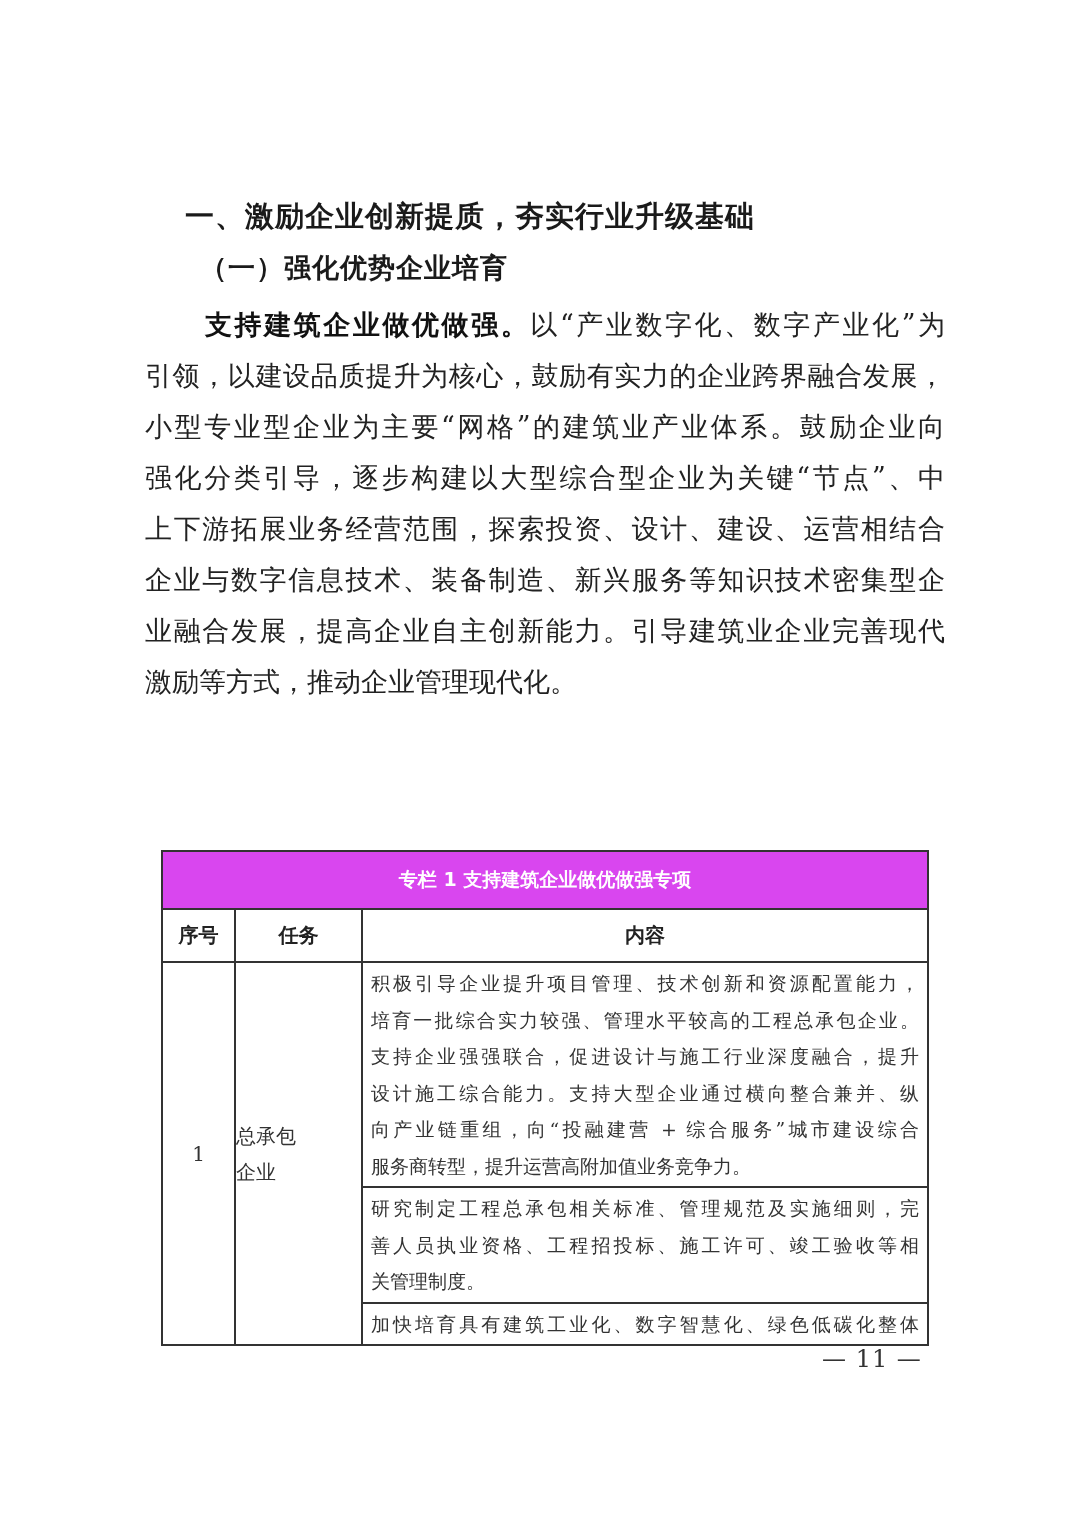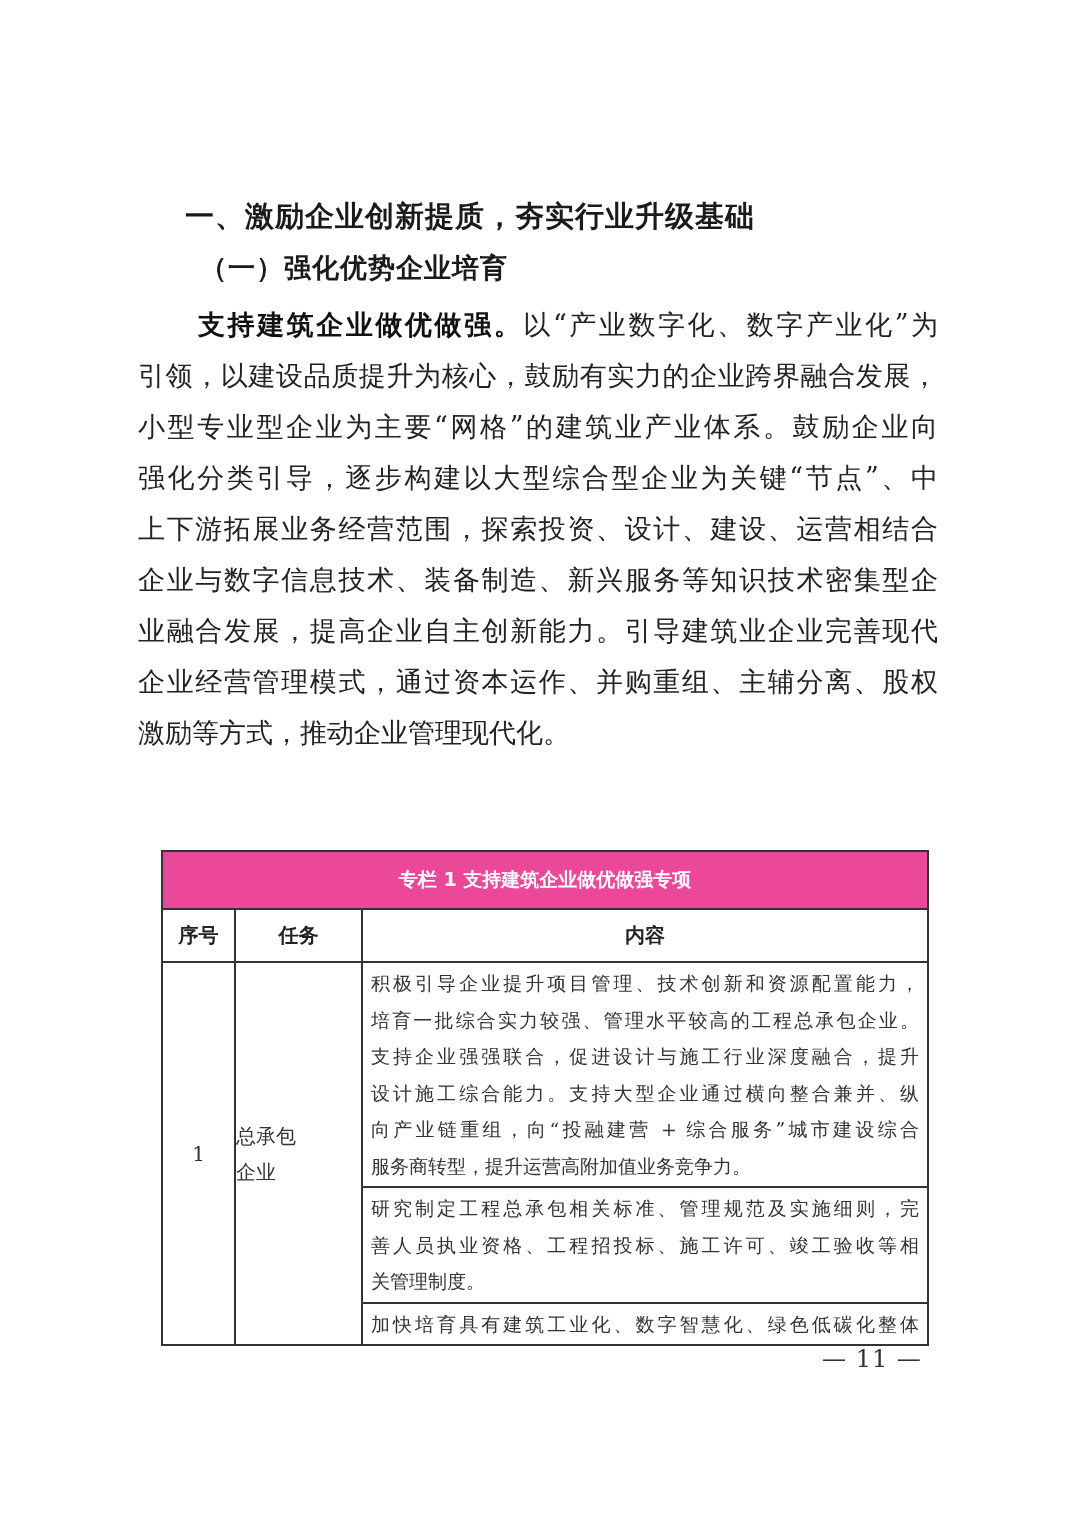--- a/index.html
+++ b/index.html
@@ -4,37 +4,37 @@
 <style>
   html, body { margin: 0; padding: 0; }
   body {
     width: 1080px; height: 1527px; background: #ffffff; position: relative;
     overflow: hidden; color: #1a1a1a;
     font-family: "DejaVu Sans", "Liberation Sans", sans-serif;
   }
   .abs { position: absolute; white-space: nowrap; }
   .h1 { left: 185px; top: 197px; font-size: 29px; font-weight: bold; letter-spacing: 1px; }
   .h2 { left: 200px; top: 250px; font-size: 27px; font-weight: bold; letter-spacing: 1px; }
-  .para { position: absolute; left: 138px; top: 299px; width: 800px; }
+  .para { position: absolute; left: 145px; top: 299px; width: 800px; }
   .para .line {
     height: 51px; line-height: 51px; font-size: 27px; color: #222;
     font-family: "DejaVu Serif", "Liberation Serif", serif;
     white-space: nowrap; text-align: justify; text-align-last: justify;
   }
   .para .line.first { padding-left: 60px; }
   .para .line.last { text-align-last: left; }
   .para .bold { font-family: "DejaVu Sans", "Liberation Sans", sans-serif; font-weight: bold; color: #111; }
 
   table.box {
     position: absolute; left: 161px; top: 850px; width: 768px;
     border-collapse: collapse; border: 2px solid #333;
   }
   table.box td, table.box th { border: 2px solid #333; padding: 0; }
   .tbl-title {
-    background: #ec4899; color: #ffffff; height: 56px; text-align: center;
+    background: #d946ef; color: #ffffff; height: 56px; text-align: center;
     font-size: 19px; font-weight: bold;
   }
   .colhead { height: 51px; text-align: center; font-size: 20px; font-weight: bold; color: #222; }
   .c-no { width: 71px; }
   .c-task { width: 125px; }
   .cell-no { text-align: center; vertical-align: middle; font-size: 20px;
     font-family: "DejaVu Serif", "Liberation Serif", serif; color: #333; }
   .cell-task { text-align: left; vertical-align: middle; font-size: 20px; line-height: 36px;
     font-family: "DejaVu Serif", "Liberation Serif", serif; color: #333; }
   .cell-content { padding: 2px 8px !important; }
@@ -54,21 +54,20 @@
 <div class="abs h2">（一）强化优势企业培育</div>
 
 <div class="para">
   <div class="line first"><span class="bold">支持建筑企业做优做强。</span><span>以“产业数字化、数字产业化”为</span></div>
   <div class="line">引领，以建设品质提升为核心，鼓励有实力的企业跨界融合发展，</div>
   <div class="line">小型专业型企业为主要“网格”的建筑业产业体系。鼓励企业向</div>
   <div class="line">强化分类引导，逐步构建以大型综合型企业为关键“节点”、中</div>
   <div class="line">上下游拓展业务经营范围，探索投资、设计、建设、运营相结合</div>
   <div class="line">企业与数字信息技术、装备制造、新兴服务等知识技术密集型企</div>
   <div class="line">业融合发展，提高企业自主创新能力。引导建筑业企业完善现代</div>
-  <div class="line">企业经营管理模式，通过资本运作、并购重组、主辅分离、股权</div>
   <div class="line last">激励等方式，推动企业管理现代化。</div>
 </div>
 
 <table class="box">
   <tbody>
       <tr>
     <td colspan="3" class="tbl-title">专栏 1 支持建筑企业做优做强专项</td>
   </tr>
   <tr>
     <th class="colhead c-no">序号</th>

